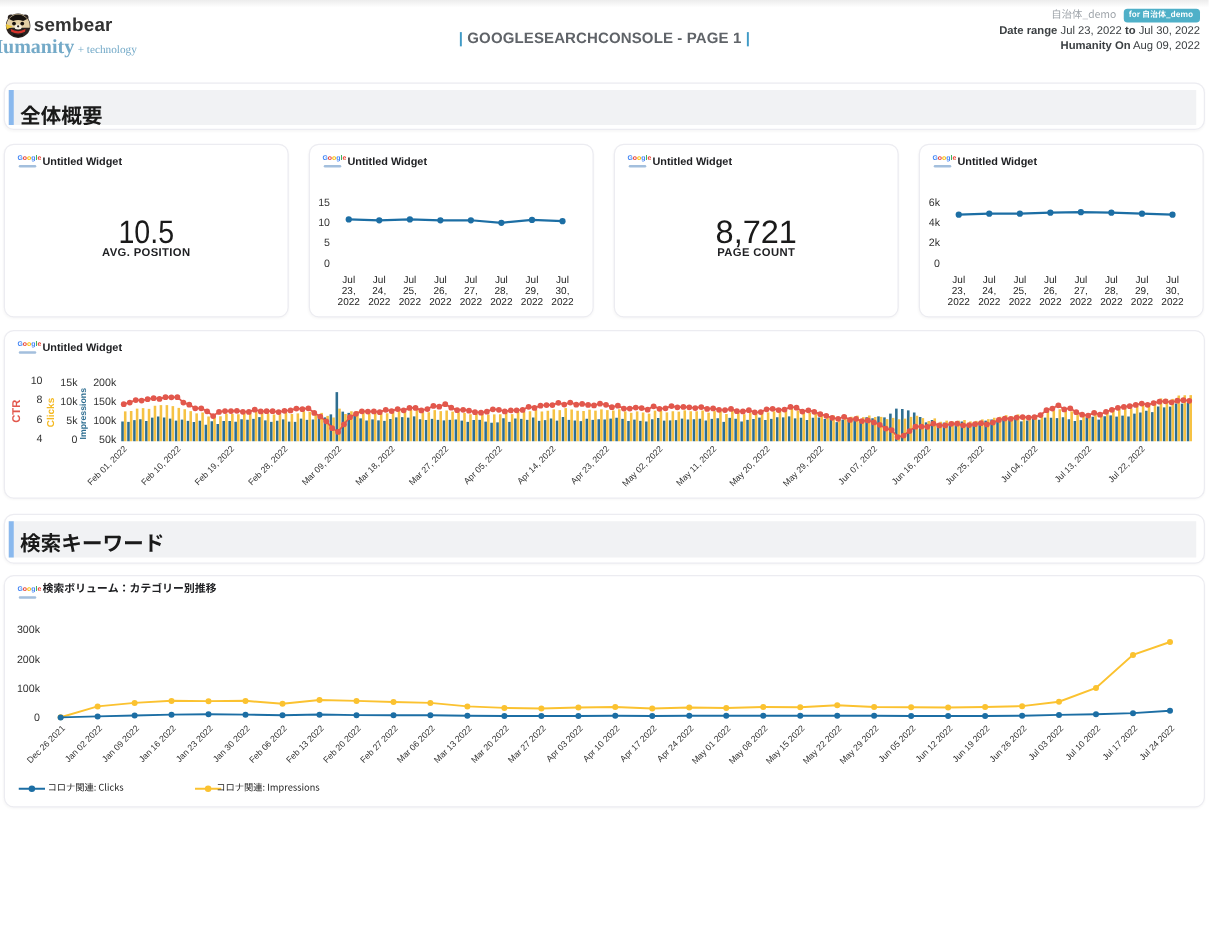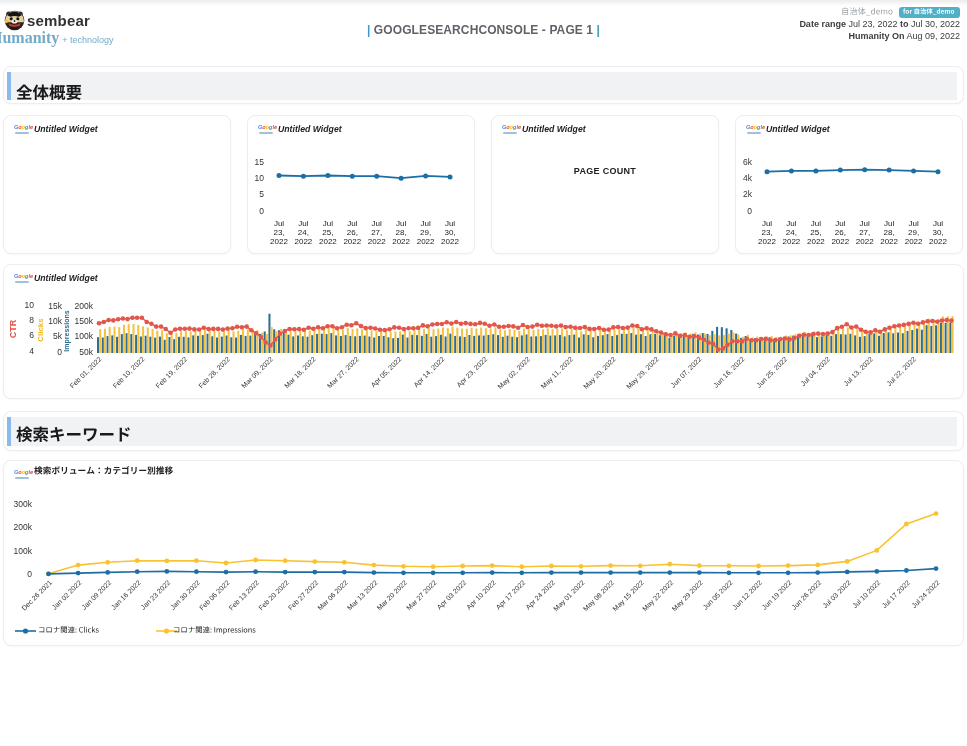--- a/index.html
+++ b/index.html
@@ -1,31 +1,31 @@
 <!DOCTYPE html>
 <html><head><meta charset="utf-8"><title>Report</title>
 <style>
 * { margin:0; padding:0; box-sizing:border-box; }
 body { width:967px; height:746px; background:#fff; font-family:"Liberation Sans", sans-serif; position:relative; overflow:hidden; }
 .topfade { position:absolute; left:0; top:0; width:967px; height:6px; background:linear-gradient(#ececec,#fff); }
 .logo { position:absolute; left:4px; top:10px; }
 .logo .brand { font-size:15px; font-weight:bold; color:#333; letter-spacing:0.2px; }
 .tag { font-size:10px; color:#74aac8; margin-top:-2px; white-space:nowrap; }
 .tag .hum { font-family:"Liberation Serif", serif; font-weight:bold; font-size:16px; }
-.tag .tech { font-family:Liberation Sans, sans-serif; font-size:9px; }
+.tag .tech { font-family:Liberation Serif, serif; font-size:9px; }
 .title { position:absolute; left:0; top:23px; width:967px; text-align:center; font-size:12px; font-weight:bold; color:#5f6368; letter-spacing:0.1px; }
 .title .pipe { color:#3f9ac6; }
 .hinfo { position:absolute; right:7px; top:6px; text-align:right; font-size:9px; color:#3c4043; line-height:12px; }
 .hrow1 { display:flex; justify-content:flex-end; align-items:center; height:12px; }
 .badge { display:inline-flex; align-items:center; background:#4fb0c8; border-radius:3px; padding:1px 4px; margin-left:4px; height:11px; }
 .sect { position:absolute; left:3px; width:961px; background:#fff; border:1px solid #ececf1; border-radius:8px; box-shadow:0 1px 2px rgba(0,0,0,0.03); }
 .sectbar { position:absolute; left:3px; top:5px; right:6px; bottom:3px; background:#f1f2f4; border-left:4.5px solid #8ab9ee; }
 .sectbar .st { position:absolute; left:3px; }
 .card { position:absolute; background:#fff; border:1px solid #ececf1; border-radius:8px; box-shadow:0 1px 2px rgba(0,0,0,0.03); }
-.whead { position:absolute; left:10px; top:8px; display:flex; align-items:center;font-style:italic; }
+.whead { position:absolute; left:10px; top:8px; display:flex; align-items:center; }
 .glogo { display:inline-block; width:16px; margin-right:4px; text-align:center; }
 .gw { display:block; font-size:5.5px; font-weight:bold; letter-spacing:0; line-height:6px; }
 .gsub { display:block; height:2px; margin:1.5px 1px 0; background:#a3bfdd; border-radius:1px; }
 .whead .wt { font-size:8.7px; font-weight:bold; color:#202124; }
 .bignum { position:absolute; left:0; width:100%; text-align:center; }
 .bignum .n { font-size:26px; color:#1a1a1a; letter-spacing:0px; }
 .bignum .cap { font-size:9px; font-weight:bold; color:#202124; margin-top:-4px; letter-spacing:0.3px; }
 </style></head>
 <body>
 <div class="topfade"></div>
@@ -95,20 +95,24 @@
     </div>
   </div>
 
 <div class="card" style="left:3px; top:115px; width:228px; height:139px;">
   <div class="whead">
       <span class="glogo">
         <span class="gw"><span style="color:#4285F4">G</span><span style="color:#EA4335">o</span><span style="color:#FBBC05">o</span><span style="color:#4285F4">g</span><span style="color:#34A853">l</span><span style="color:#EA4335">e</span></span>
         <span class="gsub"></span>
       </span>
       <span class="wt">Untitled Widget</span>
+    </div>
+  <div class="bignum" style="top:54px;">
+      <div class="n" style="transform:scaleX(0.88);">10.5</div>
+      <div class="cap">AVG. POSITION</div>
     </div>
 </div>
 <div class="card" style="left:247px; top:115px; width:228px; height:139px;">
   <div class="whead">
       <span class="glogo">
         <span class="gw"><span style="color:#4285F4">G</span><span style="color:#EA4335">o</span><span style="color:#FBBC05">o</span><span style="color:#4285F4">g</span><span style="color:#34A853">l</span><span style="color:#EA4335">e</span></span>
         <span class="gsub"></span>
       </span>
       <span class="wt">Untitled Widget</span>
     </div>
@@ -154,20 +158,21 @@
 </div>
 <div class="card" style="left:491px; top:115px; width:228px; height:139px;">
   <div class="whead">
       <span class="glogo">
         <span class="gw"><span style="color:#4285F4">G</span><span style="color:#EA4335">o</span><span style="color:#FBBC05">o</span><span style="color:#4285F4">g</span><span style="color:#34A853">l</span><span style="color:#EA4335">e</span></span>
         <span class="gsub"></span>
       </span>
       <span class="wt">Untitled Widget</span>
     </div>
   <div class="bignum" style="top:54px;">
+      <div class="n">8,721</div>
       <div class="cap">PAGE COUNT</div>
     </div>
 </div>
 <div class="card" style="left:735px; top:115px; width:228px; height:139px;">
   <div class="whead">
       <span class="glogo">
         <span class="gw"><span style="color:#4285F4">G</span><span style="color:#EA4335">o</span><span style="color:#FBBC05">o</span><span style="color:#4285F4">g</span><span style="color:#34A853">l</span><span style="color:#EA4335">e</span></span>
         <span class="gsub"></span>
       </span>
       <span class="wt">Untitled Widget</span>

